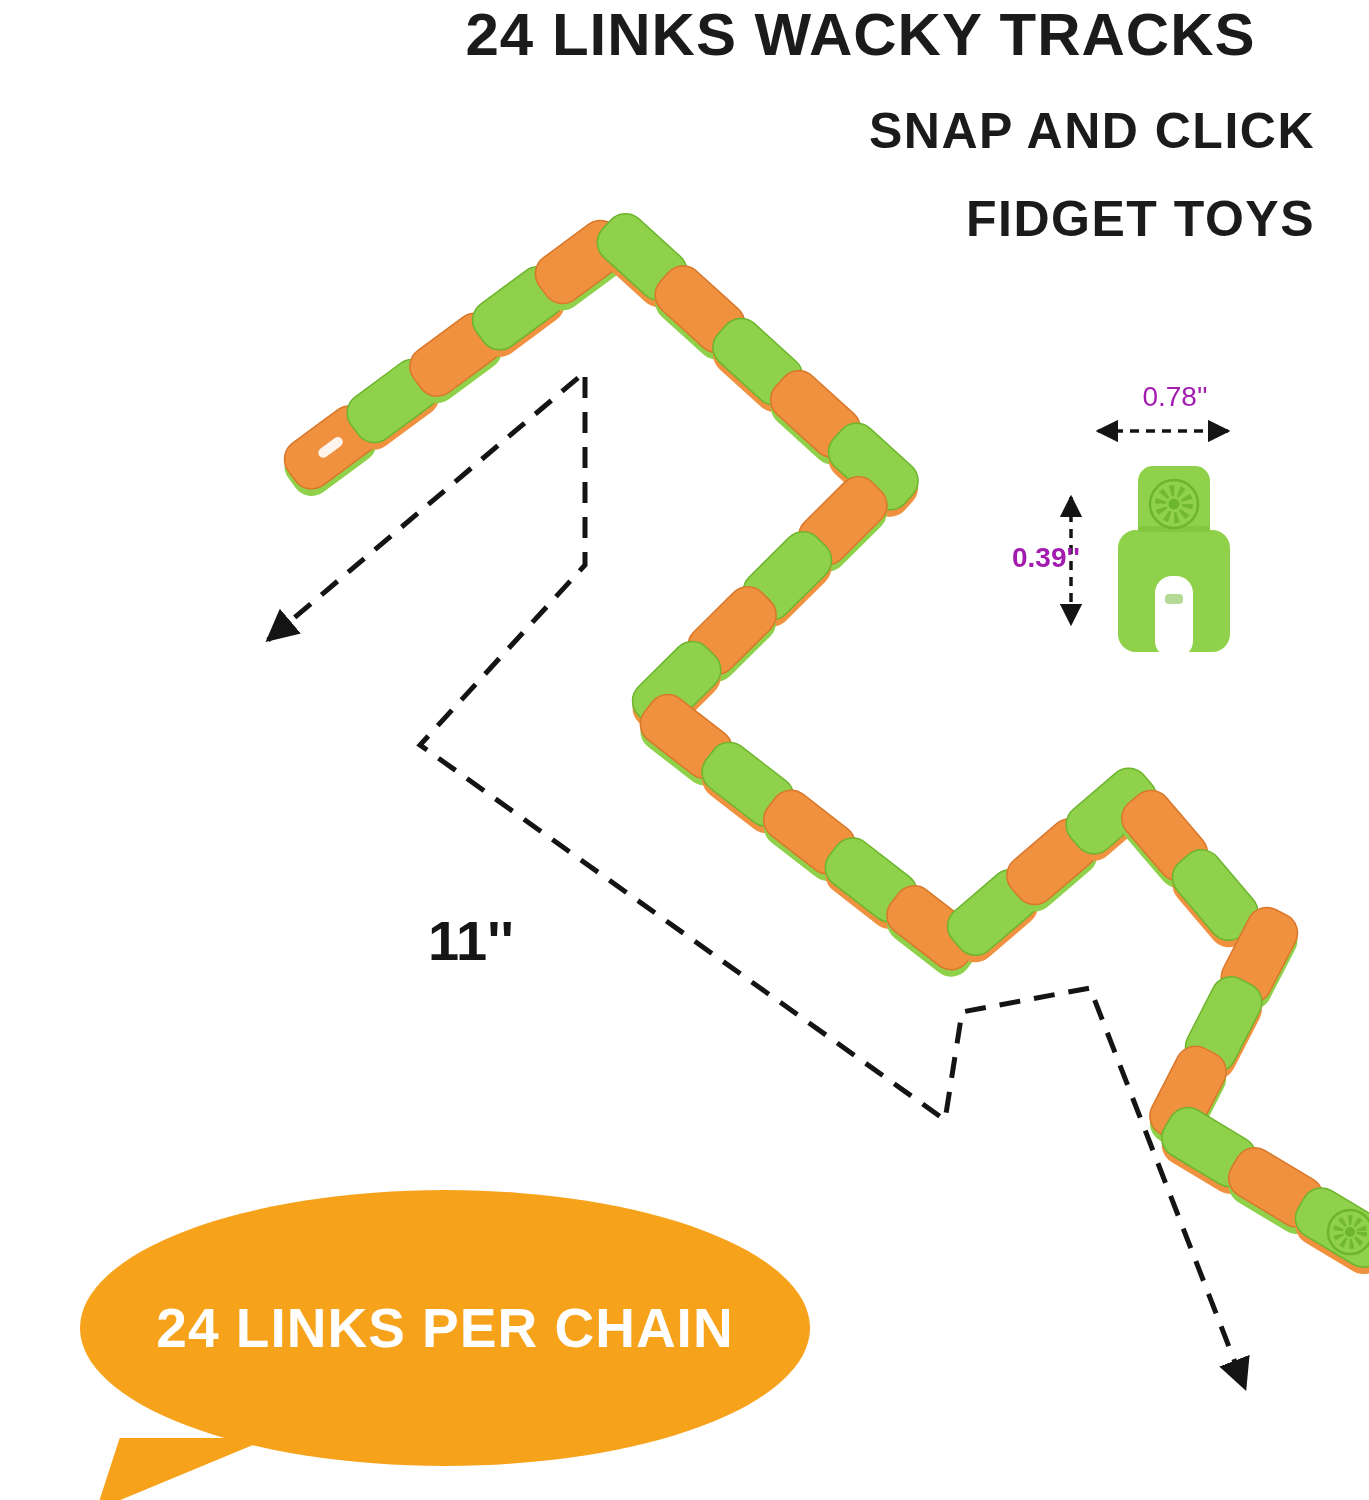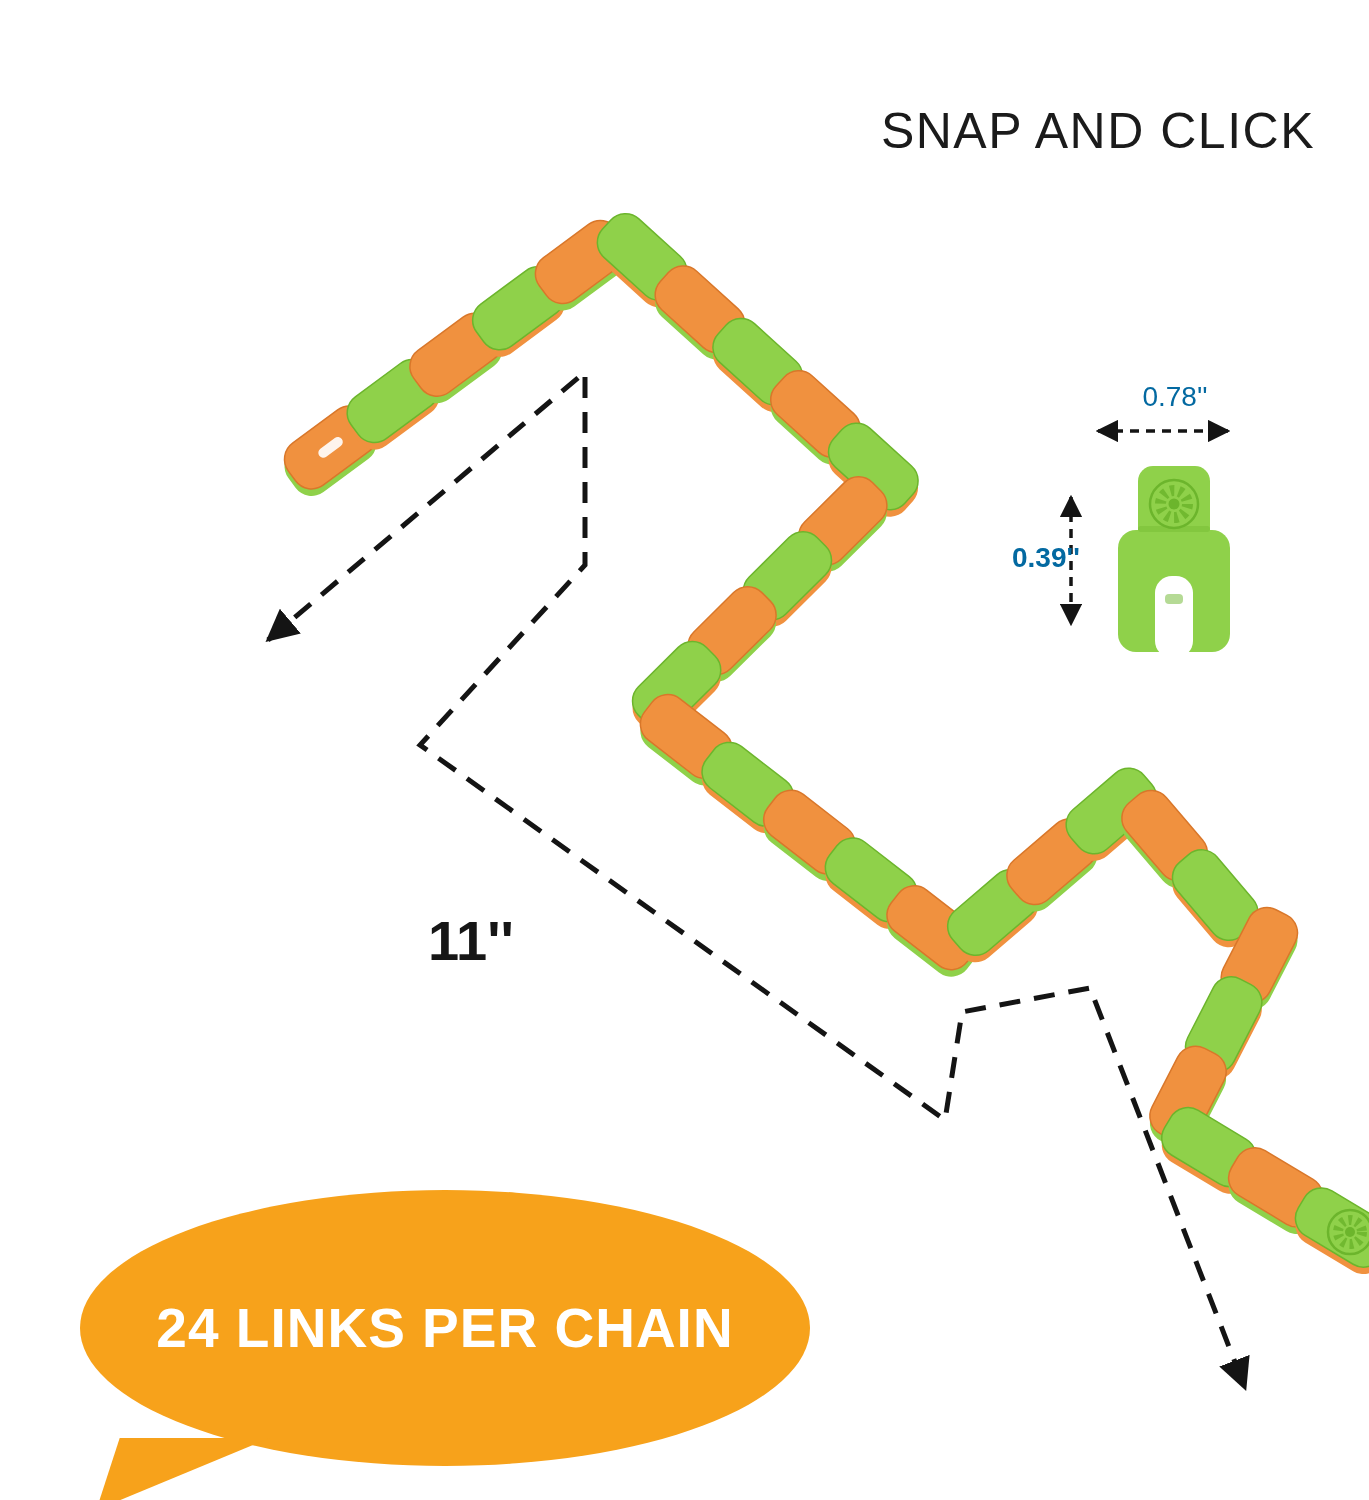--- a/index.html
+++ b/index.html
@@ -15,28 +15,28 @@
   .page-title{
     position:absolute;left:390px;right:38px;top:0;margin:0;
     text-align:center;
     font-size:60px;font-weight:900;letter-spacing:1px;
     color:var(--text,#1b1b1b);
     z-index:2;white-space:nowrap;
   }
   .sub{
     position:absolute;right:54px;
     text-align:center;
-    font-size:50px;font-weight:400;letter-spacing:1.5px;
+    font-size:50px;font-weight:700;letter-spacing:1.5px;
     color:var(--text,#1b1b1b);
     z-index:2;white-space:nowrap;
   }
   .sub1{top:102px;}
   .sub2{top:190px;}
   .dim{
-    position:absolute;font-size:28px;font-weight:500;color:#0369a1;z-index:2;
+    position:absolute;font-size:28px;font-weight:500;color:#a21caf;z-index:2;
   }
   .dim-w{left:1108px;top:381px;width:134px;text-align:center;}
   .dim-h{left:1012px;top:542px;font-weight:bold;}
   .len-label{
     position:absolute;left:428px;top:908px;
     font-size:56px;font-weight:800;color:#161616;z-index:2;
   }
   .bubble{
     position:absolute;left:80px;top:1190px;width:730px;height:276px;
     background:var(--bubble-bg,#F7A21B);
@@ -152,21 +152,23 @@
         <rect x="-48" y="-26" width="96" height="52" rx="20" fill="#F0913F" stroke="#D9772A" stroke-width="1.5" transform="translate(1275.7016501500175,1187.3375087980442) rotate(31.011069303741586)"></rect>
         <rect x="-48" y="-26" width="96" height="52" rx="20" fill="#F0913F" transform="translate(1342.552937108192,1234.52339477852) rotate(31.011069303741586)"></rect>
         <rect x="-48" y="-26" width="96" height="52" rx="20" fill="#8FD14A" stroke="#6CB52C" stroke-width="1.5" transform="translate(1342.552937108192,1227.52339477852) rotate(31.011069303741586)"></rect>
         <rect x="-14" y="-5" width="28" height="10" rx="5" fill="#ffffff" opacity="0.9" transform="translate(330.56069050271253,447.41584192409607) rotate(-36.46416800227543)"></rect>
         <circle cx="1350" cy="1232" r="22" fill="#8FD14A" stroke="#6CB52C" stroke-width="2.5"></circle>
         <circle cx="1350" cy="1232" r="12" fill="none" stroke="#6CB52C" stroke-width="10" stroke-dasharray="3.6 4.2" opacity="0.85"></circle>
         <circle cx="1350" cy="1232" r="5" fill="#6CB52C"></circle>
       </g>
   </svg>
 
+  <h1 class="page-title">24 LINKS WACKY TRACKS</h1>
   <div class="sub sub1">SNAP AND CLICK</div>
+  <div class="sub sub2">FIDGET TOYS</div>
 
   <div class="dim dim-w">0.78''</div>
   <div class="dim dim-h">0.39''</div>
   <div class="len-label">11''</div>
 
   <div class="bubble">
     <div class="bubble-line">24 LINKS PER CHAIN</div>
   </div>
 
 </div>

